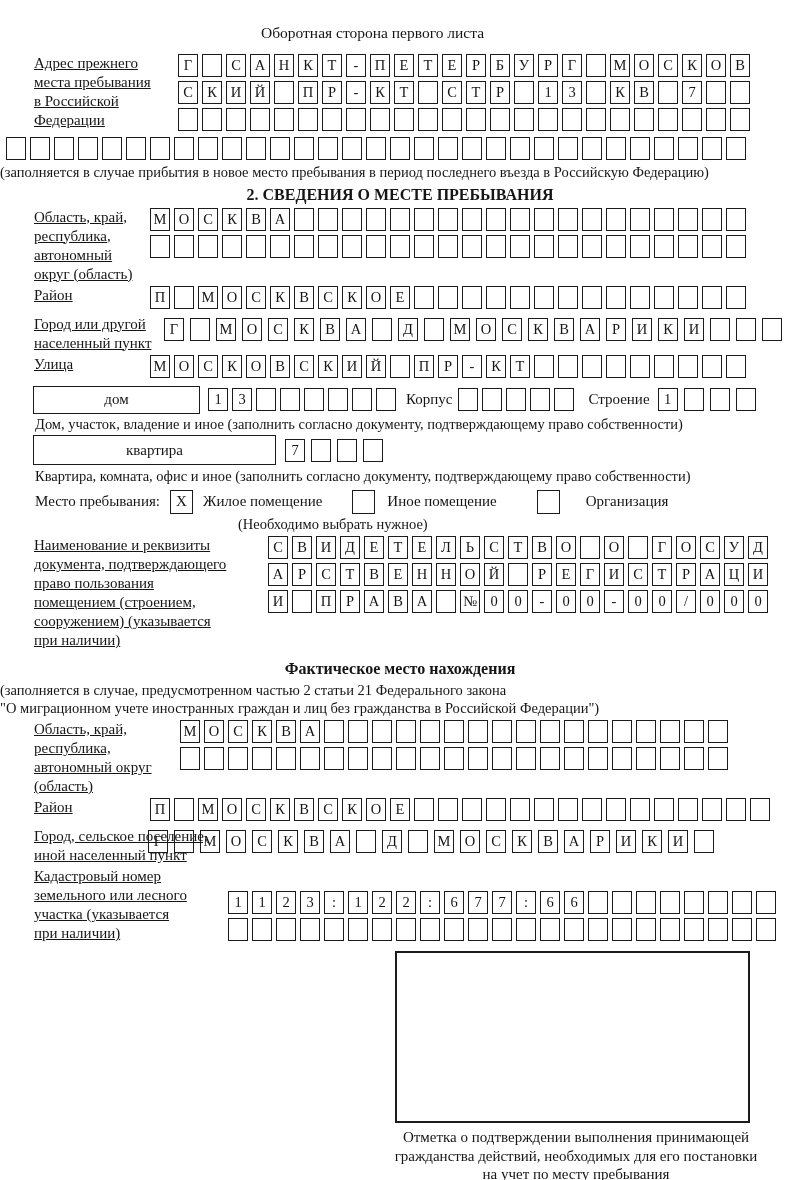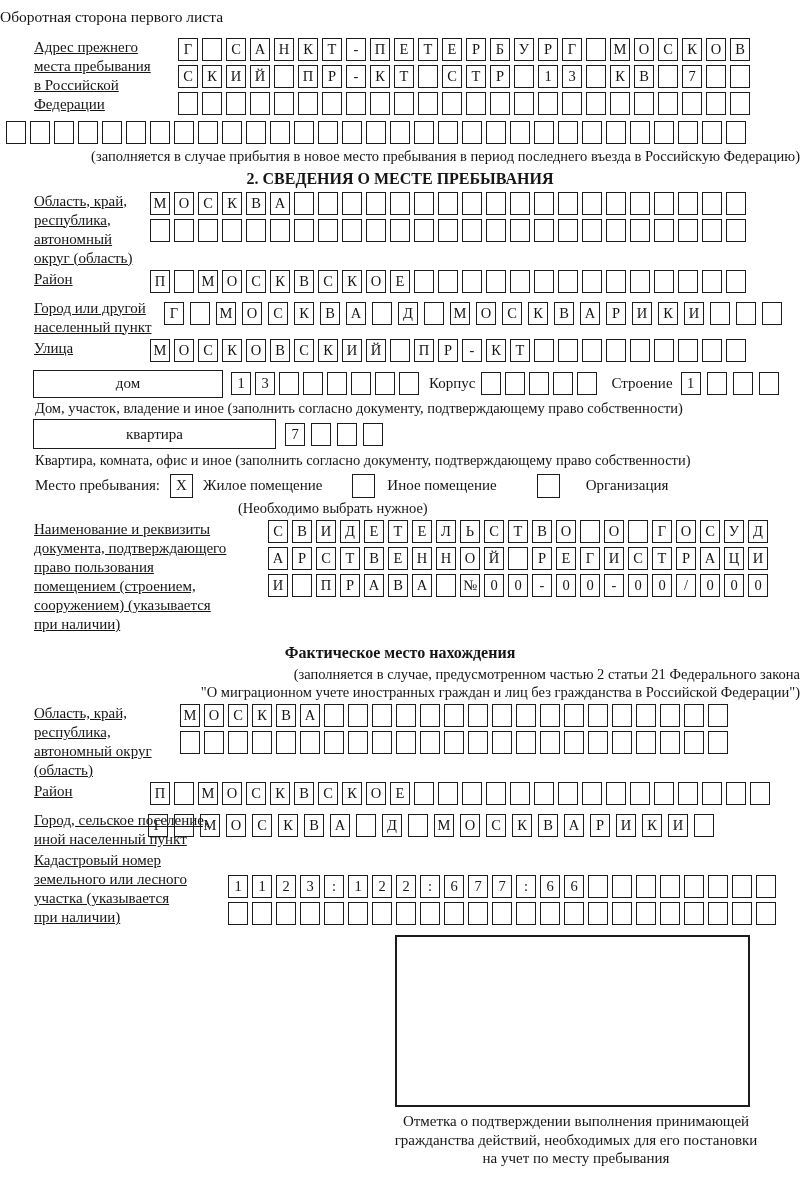--- a/index.html
+++ b/index.html
@@ -3,42 +3,42 @@
 <meta charset="utf-8">
 <style>
   * { box-sizing: border-box; margin: 0; padding: 0; }
   html, body { background: #ffffff; }
   body {
     width: 800px; height: 1180px; overflow: hidden;
     color: #151515;
     font-family: "Liberation Serif", serif;
     position: relative;
   }
-  .corner { text-align: left; padding: 8px 55px 0 0; font-size: 15.5px; margin-bottom: 12px; }
+  .corner { text-align: center; padding: 24px 55px 0 0; font-size: 15.5px; margin-bottom: 12px; }
 
   .field { display: flex; align-items: flex-start; margin-bottom: 2px; }
   .lbl { font-size: 15px; line-height: 19px; flex-shrink: 0; padding-left: 34px; }
   .lbl div { white-space: nowrap; text-decoration: underline; }
   .w178 { width: 178px; }
   .w150 { width: 150px; }
   .w180 { width: 180px; }
   .w148 { width: 148px; }
   .w228 { width: 228px; }
   .w268 { width: 268px; }
 
   .cellrow { display: flex; gap: 4px; margin-bottom: 4px; }
   .cellrow.wgap { gap: 6px; }
   .cell {
     width: 20px; height: 23px; flex-shrink: 0;
     border: 1.6px solid #1c1c1c;
     display: flex; align-items: center; justify-content: center;
     font-size: 14.5px; line-height: 1;
   }
   .note { font-size: 14.5px; line-height: 17.5px; }
-  .note.center { text-align: right; padding-left: 8px; }
+  .note.center { text-align: left; }
   .title { text-align: center; font-weight: bold; font-size: 16px; }
 
   .fullrow { margin-left: 6px; }
 
   .inline-row { display: flex; align-items: center; margin-left: 33px; }
   .widebox {
     border: 1.7px solid #1c1c1c; height: 28px;
     display: flex; align-items: center; justify-content: center;
     font-size: 15px; flex-shrink: 0;
   }
@@ -345,21 +345,21 @@
       <span class="cell"></span>
       <span class="cell"></span>
       <span class="cell"></span>
       <span class="cell"></span>
       <span class="cell"></span>
       <span class="cell"></span>
     </div>
 </div>
 
 <div class="inline-row mt4">
-  <div class="widebox" style="width:190px; margin-right:8px;">дом</div>
+  <div class="widebox" style="width:167px; margin-right:8px;">дом</div>
   <div class="cellrow" style="margin-bottom:0;">
       <span class="cell">1</span>
       <span class="cell">3</span>
       <span class="cell"></span>
       <span class="cell"></span>
       <span class="cell"></span>
       <span class="cell"></span>
       <span class="cell"></span>
       <span class="cell"></span>
     </div>

